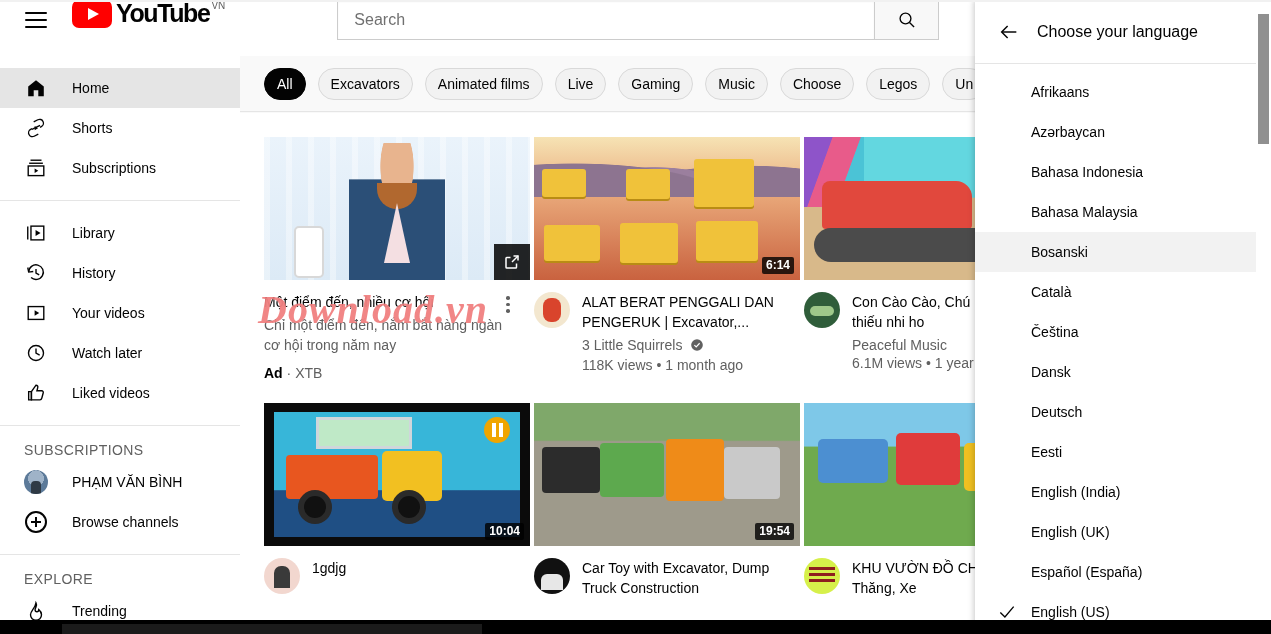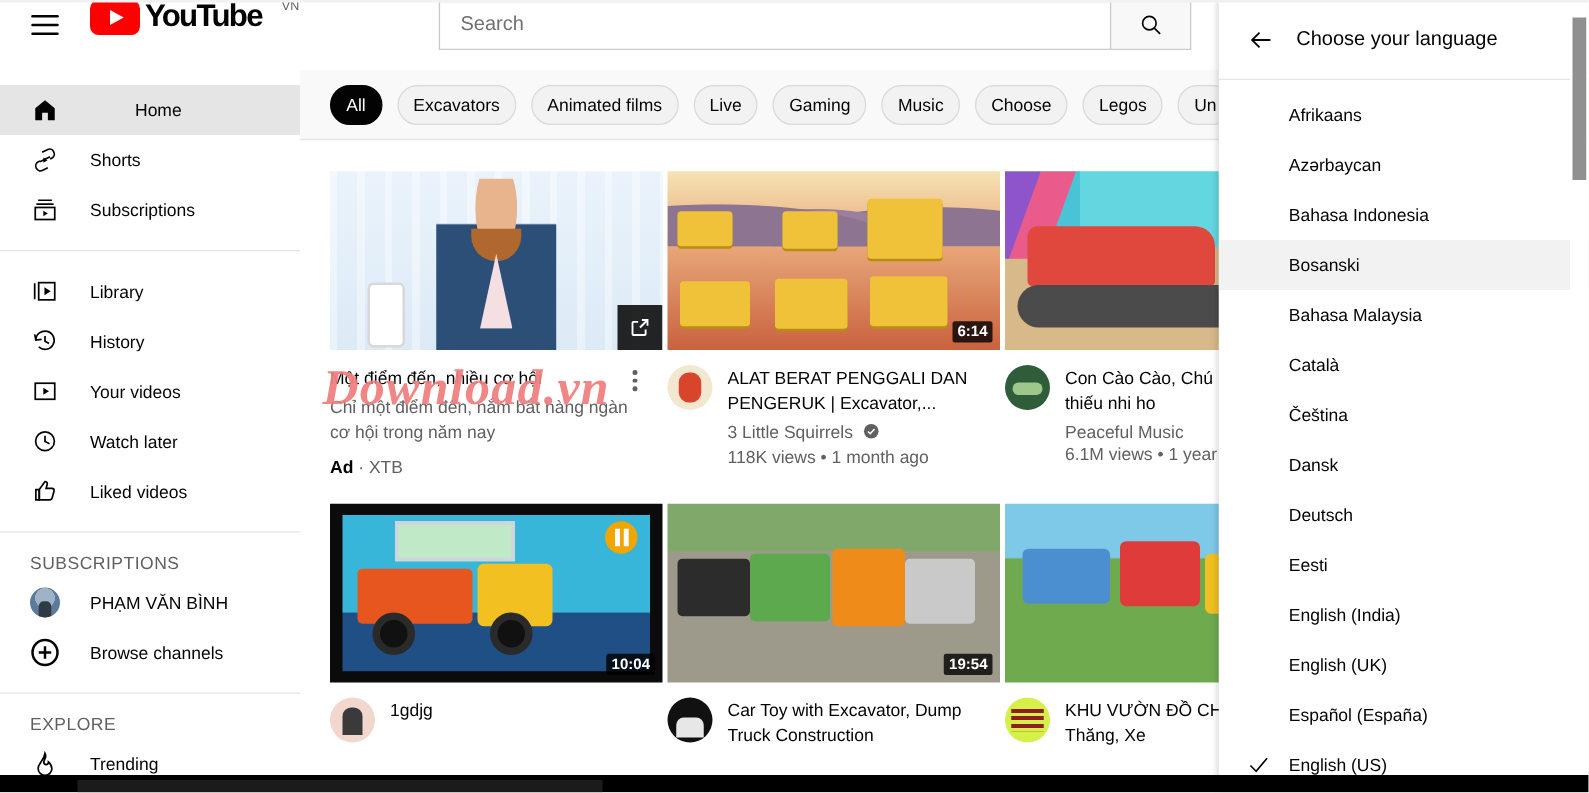--- a/index.html
+++ b/index.html
@@ -32,21 +32,21 @@
   }
   .yt-play .tri {
     width: 0; height: 0; border-left: 11px solid #fff;
     border-top: 6.5px solid transparent; border-bottom: 6.5px solid transparent;
     margin-left: 3px;
   }
   .yt-word {
     font-size: 25px; font-weight: bold; letter-spacing: -1.4px;
     margin-left: 4px; line-height: 27px; color:#030303;
   }
-  .yt-cc { font-size: 10px; color:#606060; margin-left:16px; line-height:12px; }
+  .yt-cc { font-size: 10px; color:#606060; margin-left:2px; line-height:12px; }
 
   .search-wrap {
     display:flex; align-items:center; margin-left: 112px;
   }
   .search-box {
     width: 537px; height: 40px; border:1px solid #ccc;
     border-right: none; display:flex; align-items:center;
     padding-left: 16px; background:#fff;
     box-shadow: inset 0 1px 2px rgba(0,0,0,.06);
   }
@@ -66,21 +66,21 @@
     position:absolute; top:56px; left:0; width:240px; height:578px;
     background:#fff; overflow:hidden; z-index: 20;
     border-right: 0;
   }
   .sb-section { padding: 12px 0; }
   .sb-divider { height:1px; background:#e5e5e5; margin: 0 0; }
   .sb-item {
     height: 40px; display:flex; align-items:center;
     padding-left: 24px; cursor:pointer; font-size: 14px; color:#030303;
   }
-  .sb-item.active { background:#e5e5e5; font-weight:500;gap:36px; }
+  .sb-item.active { background:#e5e5e5; font-weight:500; }
   .sb-ico { width:24px; height:24px; margin-right:24px; display:flex; align-items:center; justify-content:center; flex:0 0 24px;}
   .sb-label { white-space:nowrap; overflow:hidden; text-overflow:ellipsis; }
   .sb-head {
     font-size: 14px; color:#606060; font-weight:500;
     padding: 16px 0 4px 24px; letter-spacing:.4px;
   }
   .avatar-ch {
     width:24px; height:24px; border-radius:50%;
     background: radial-gradient(circle at 50% 35%, #9fb3c8 0 40%, #5c7a99 41% 100%);
     overflow:hidden; position:relative;
@@ -612,25 +612,25 @@
     <div class="lang-list">
       <div class="lang-item">
         <span>Afrikaans</span>
       </div>
       <div class="lang-item">
         <span>Azərbaycan</span>
       </div>
       <div class="lang-item">
         <span>Bahasa Indonesia</span>
       </div>
+      <div class="lang-item">
+        <span>Bahasa Malaysia</span>
+      </div>
       <div class="lang-item hl">
         <span>Bosanski</span>
-      </div>
-      <div class="lang-item">
-        <span>Bahasa Malaysia</span>
       </div>
       <div class="lang-item">
         <span>Català</span>
       </div>
       <div class="lang-item">
         <span>Čeština</span>
       </div>
       <div class="lang-item">
         <span>Dansk</span>
       </div>

